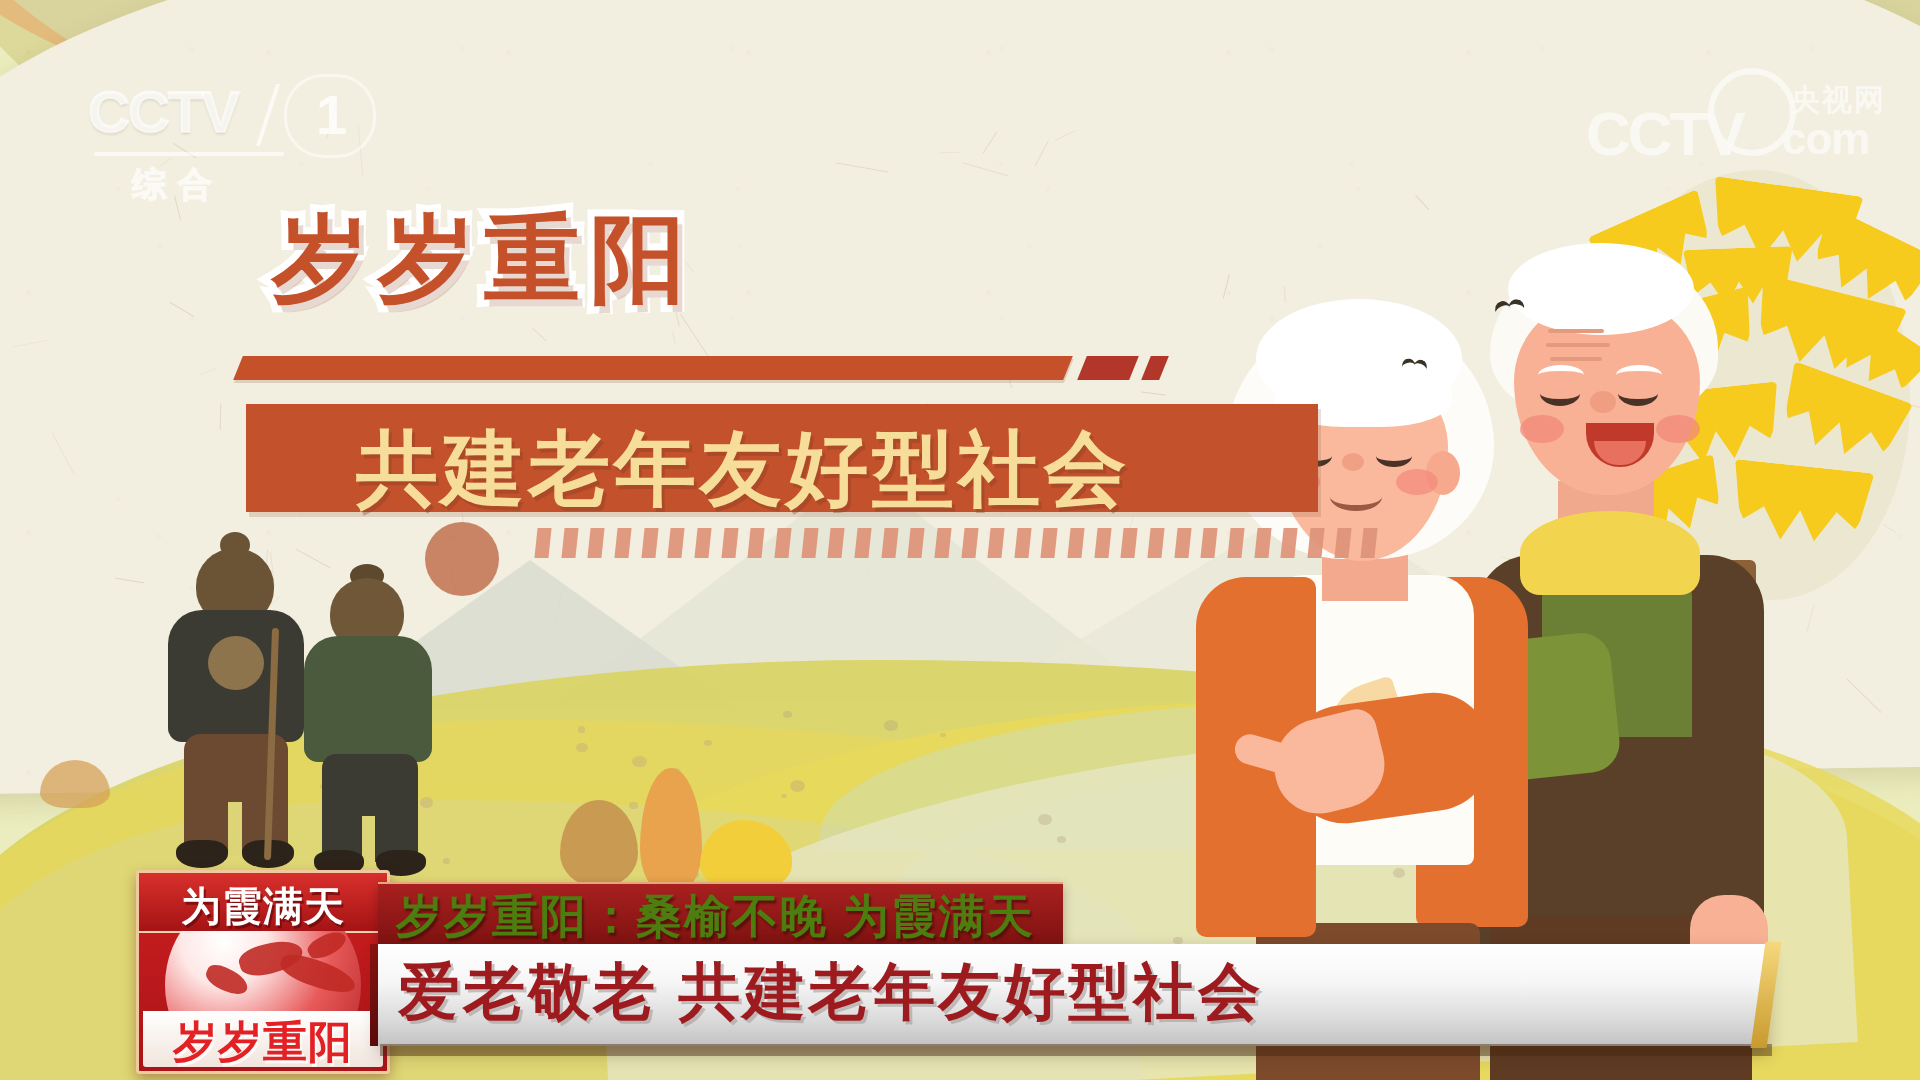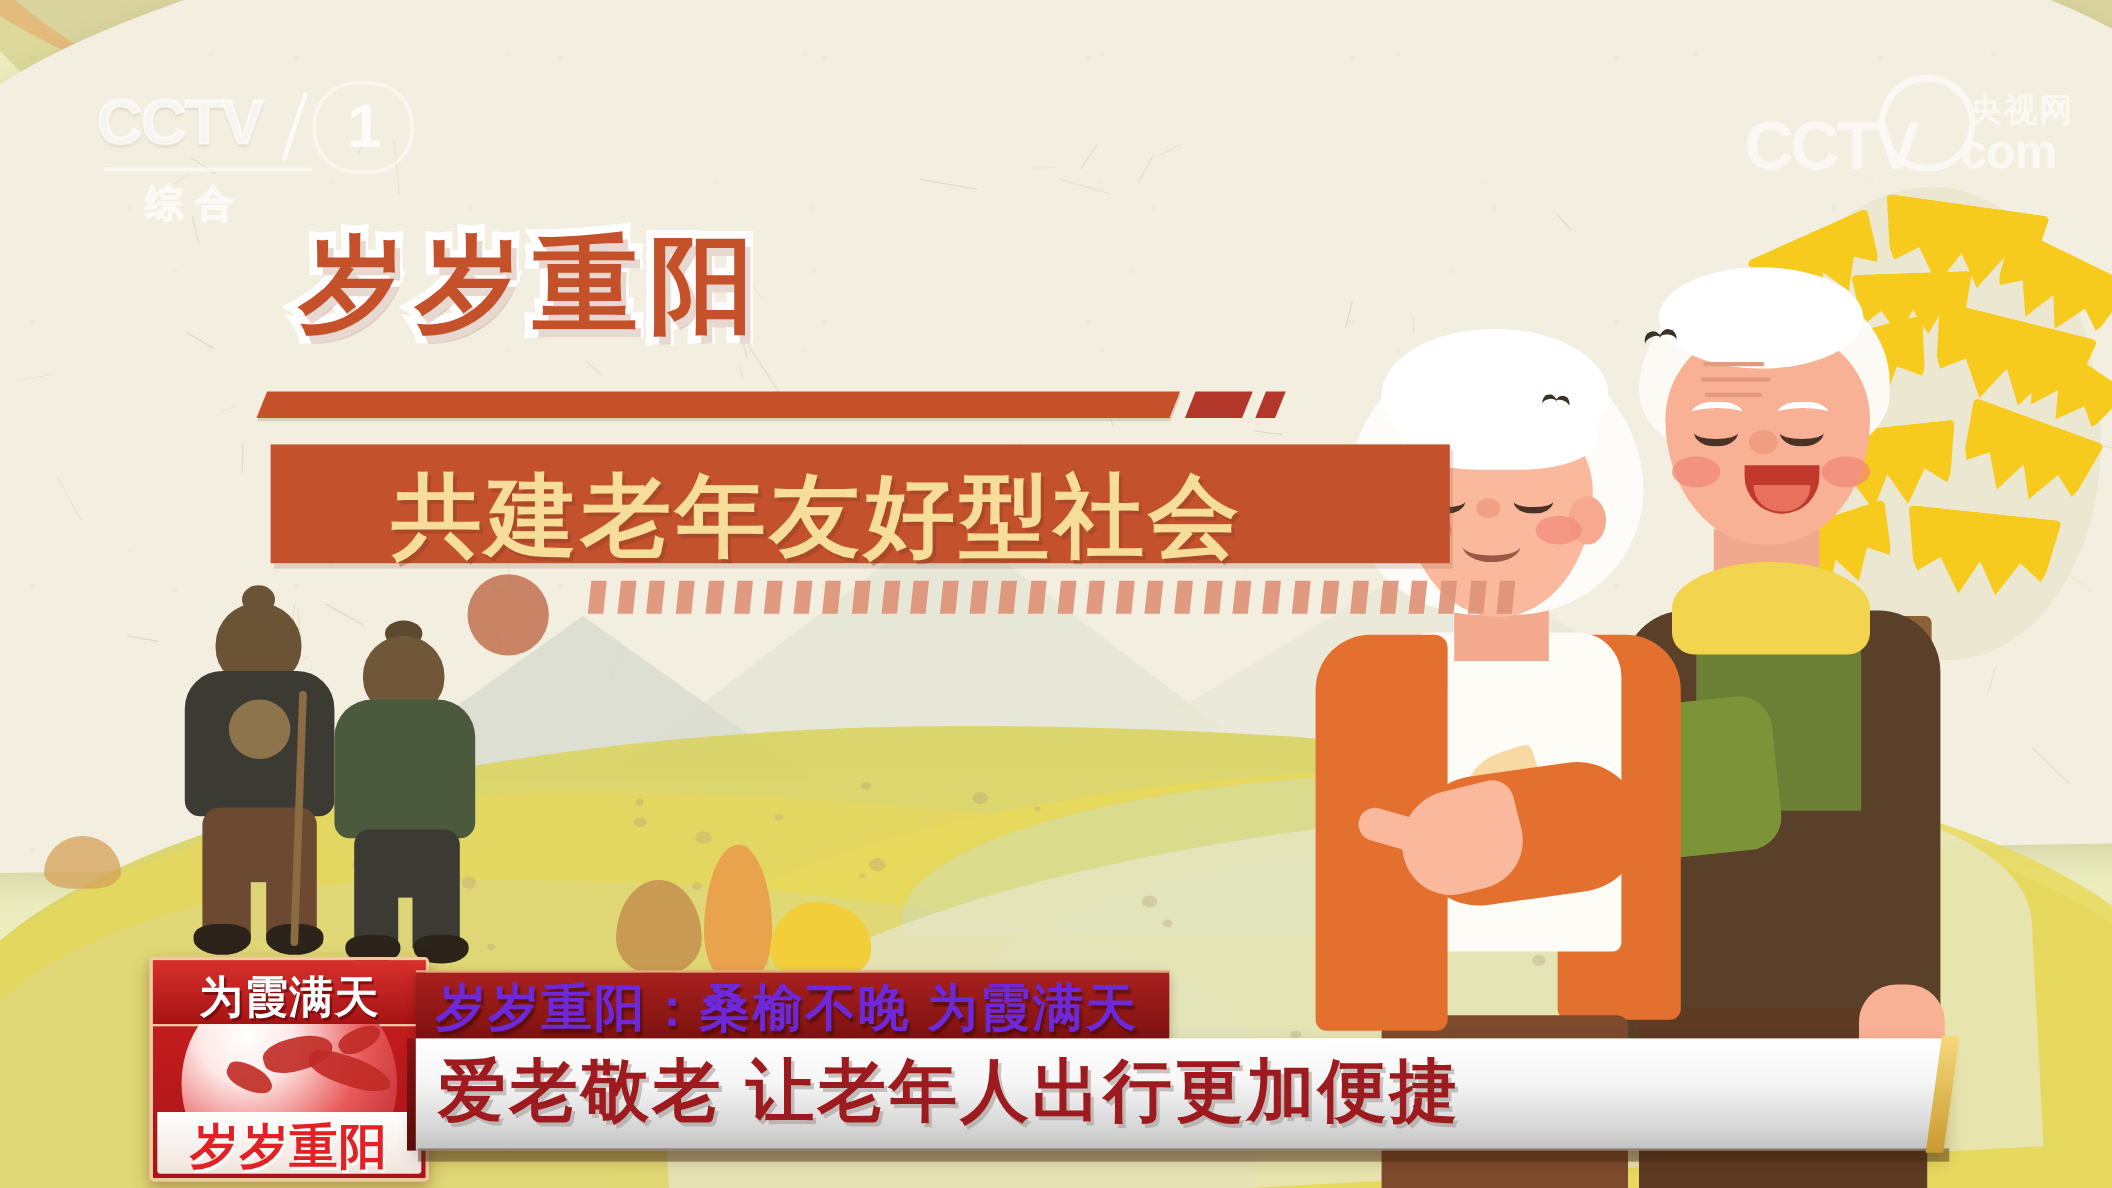--- a/index.html
+++ b/index.html
@@ -329,21 +329,21 @@
   }
 
   .kicker{
     position:absolute;left:378px;top:24px;width:685px;height:62px;
     background:linear-gradient(180deg,#a8201f 0%,#7d1210 100%);
     border-top:2px solid #e2a87c;
     box-shadow:0 4px 10px rgba(60,10,5,.3);
   }
   .kicker-text{
     position:absolute;left:396px;top:28px;
-    font-size:46px;font-weight:bold;letter-spacing:2px;color:#6d28d9;
+    font-size:46px;font-weight:bold;letter-spacing:2px;color:#4d7c0f;
     text-shadow:2px 3px 2px rgba(60,10,5,.6);
   }
 
   .main-bar{
     position:absolute;left:378px;top:86px;width:1390px;height:102px;
     background:linear-gradient(180deg,#ffffff 0%,#f6f6f6 38%,#d9d9d9 76%,#c2c2c2 100%);
     box-shadow:0 8px 16px rgba(60,30,10,.30);
   }
   .main-bar-edge{
     position:absolute;left:1758px;top:84px;width:16px;height:106px;
@@ -689,16 +689,16 @@
       <div class="prog-bot-text">岁岁重阳</div>
     </div>
 
     <div class="kicker"></div>
     <div class="kicker-text">岁岁重阳：桑榆不晚 为霞满天</div>
 
     <div class="bar-left-cap"></div>
     <div class="main-bar"></div>
     <div class="main-bar-shadow"></div>
     <div class="main-bar-edge"></div>
-    <div class="main-bar-text">爱老敬老 让老年人出行更加便捷</div>
+    <div class="main-bar-text">爱老敬老 共建老年友好型社会</div>
   </div>
 
 </div>
 
 </body></html>

